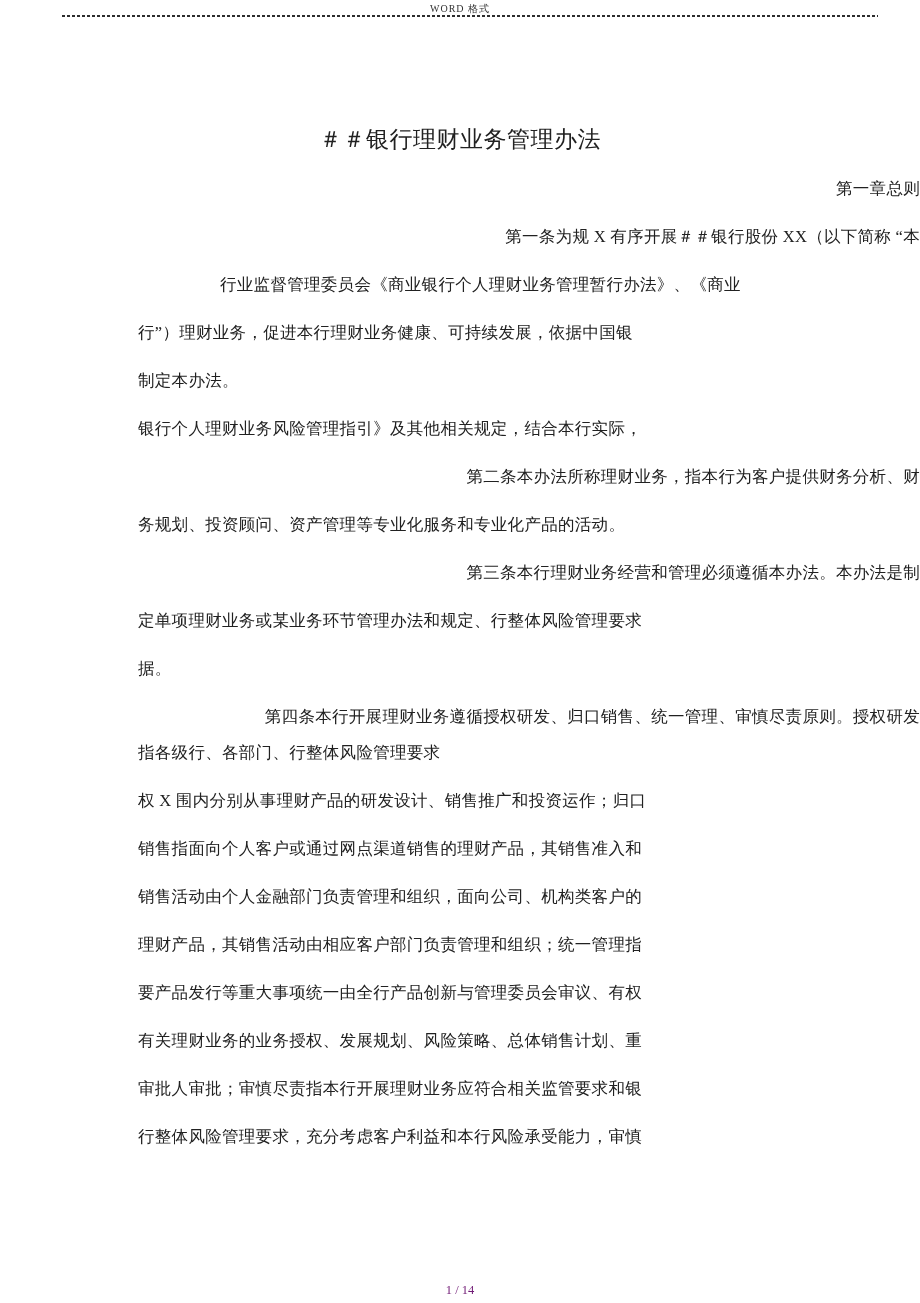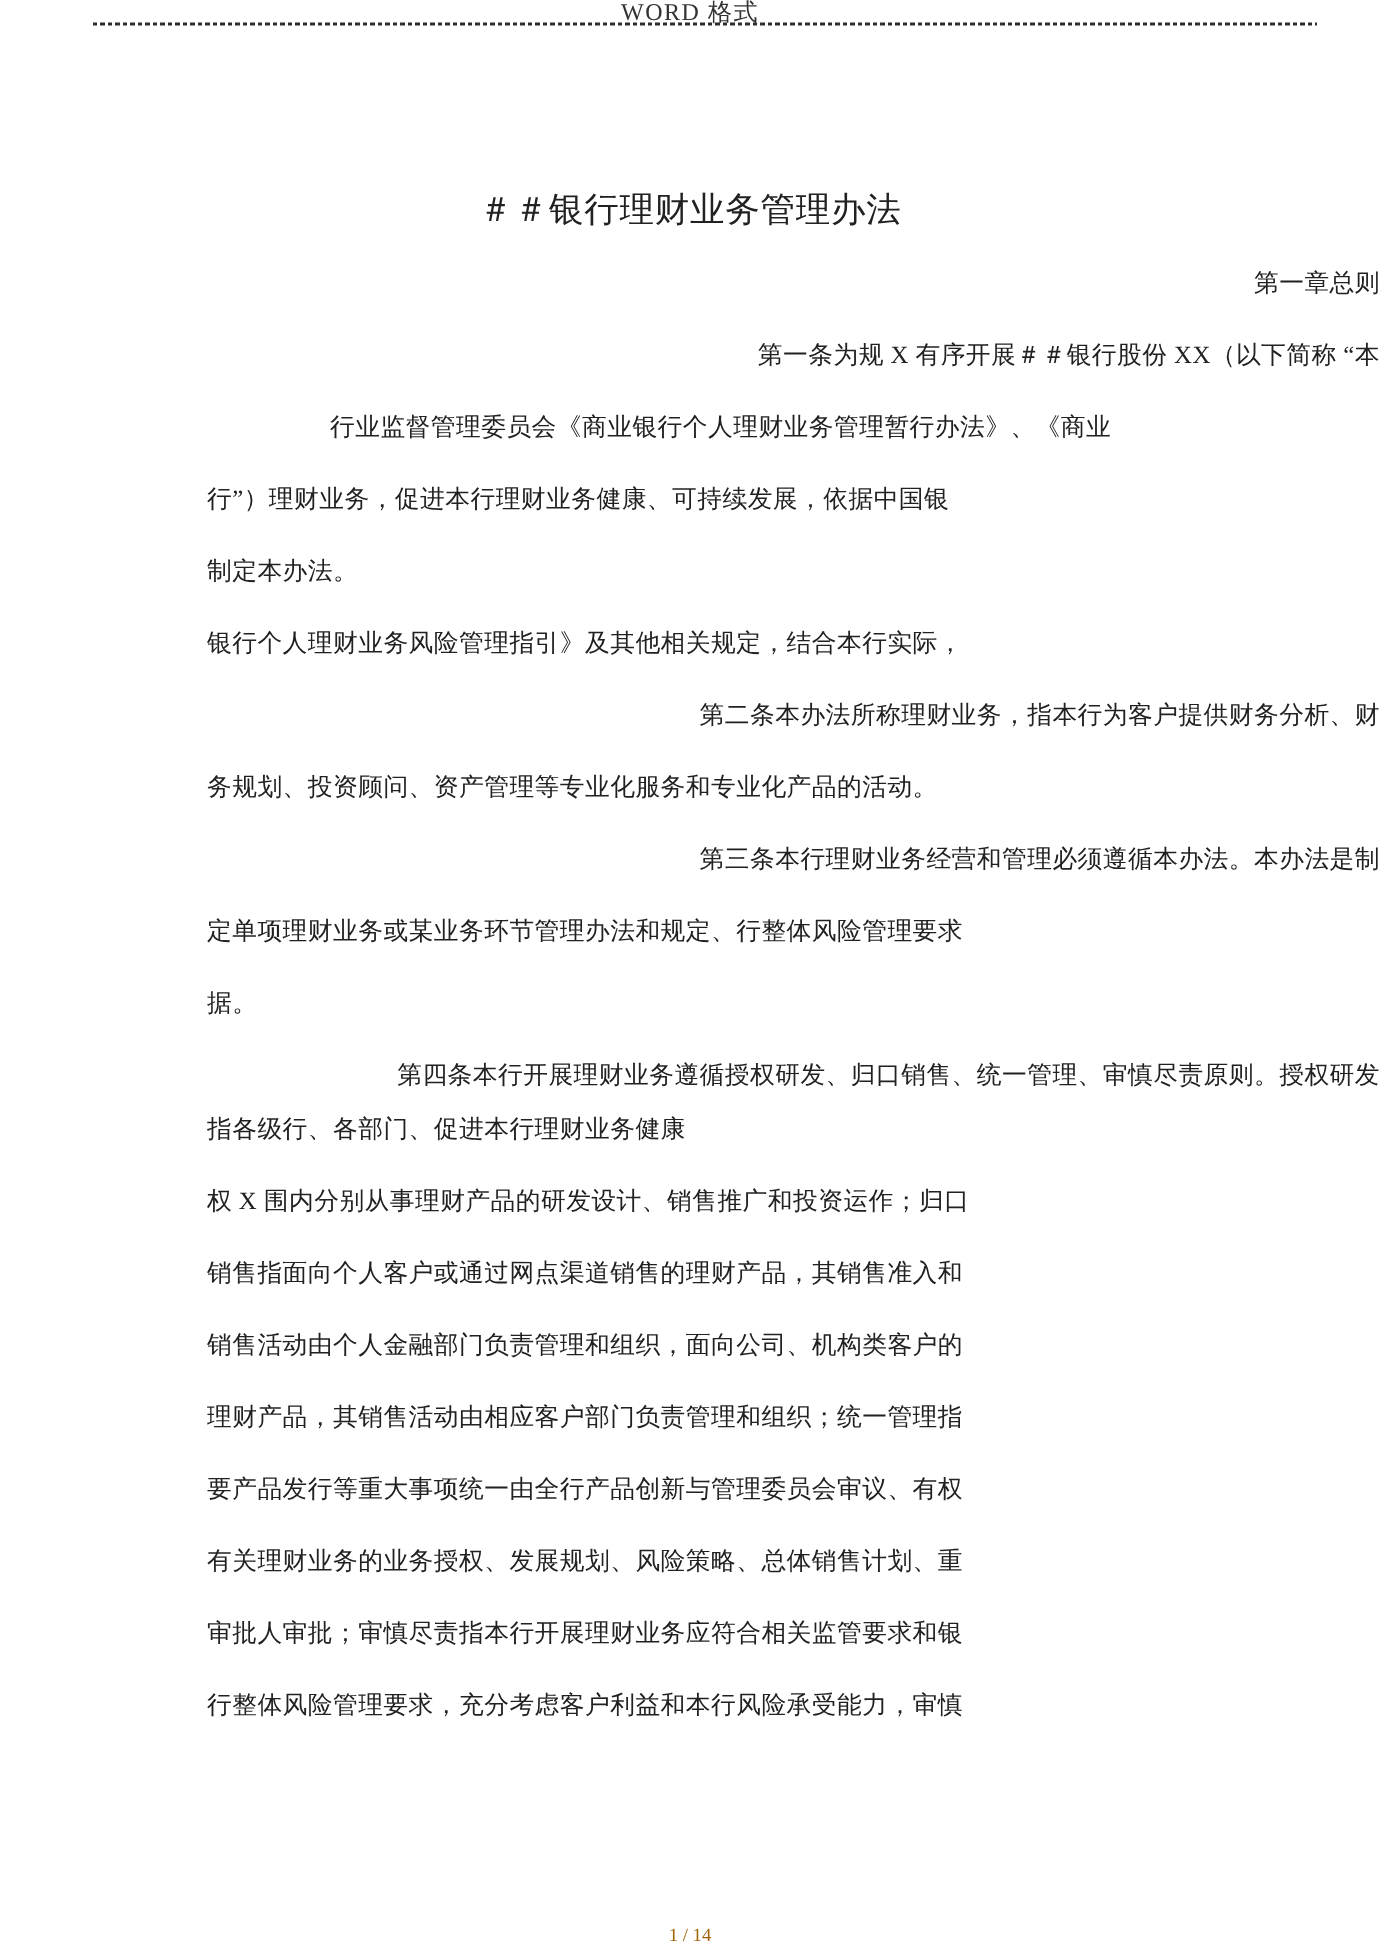--- a/index.html
+++ b/index.html
@@ -14,21 +14,21 @@
     background: #ffffff;
     overflow: hidden;
     font-family: "Liberation Serif", "DejaVu Serif", serif;
     color: #212121;
   }
   .header {
     padding-top: 3px;
   }
   .header-label {
     text-align: center;
-    font-size: 16px;
+    font-size: 10px;
     letter-spacing: 1px;
     color: #333333;
     line-height: 11px;
   }
   .header-rule {
     margin: 1px 42px 0 62px;
     height: 2px;
     background: repeating-linear-gradient(90deg, #2d2d2d 0 3px, transparent 3px 5px);
   }
   .doc-title {
@@ -52,21 +52,21 @@
   .indent-extra { padding-left: 82px; }
   .gap-before   { }
   .tight        { height: 36px; }
   .footer {
     position: absolute;
     left: 0;
     right: 0;
     bottom: 5px;
     text-align: center;
     font-size: 12.5px;
-    color: #a16207;
+    color: #701a75;
   }
 </style>
 </head>
 <body>
 
 <div class="page">
 
   <div class="header">
     <div class="header-label">WORD 格式</div>
     <div class="header-rule"></div>
@@ -80,21 +80,21 @@
       <div class="line indent-extra">行业监督管理委员会《商业银行个人理财业务管理暂行办法》、《商业</div>
       <div class="line">行”）理财业务，促进本行理财业务健康、可持续发展，依据中国银</div>
       <div class="line">制定本办法。</div>
       <div class="line">银行个人理财业务风险管理指引》及其他相关规定，结合本行实际，</div>
       <div class="line indent-first">第二条本办法所称理财业务，指本行为客户提供财务分析、财</div>
       <div class="line">务规划、投资顾问、资产管理等专业化服务和专业化产品的活动。</div>
       <div class="line indent-first">第三条本行理财业务经营和管理必须遵循本办法。本办法是制</div>
       <div class="line">定单项理财业务或某业务环节管理办法和规定、行整体风险管理要求</div>
       <div class="line">据。</div>
       <div class="line indent-first gap-before tight">第四条本行开展理财业务遵循授权研发、归口销售、统一管理、审慎尽责原则。授权研发</div>
-      <div class="line">指各级行、各部门、促进本行理财业务健康</div>
+      <div class="line">指各级行、各部门、行整体风险管理要求</div>
       <div class="line">权 X 围内分别从事理财产品的研发设计、销售推广和投资运作；归口</div>
       <div class="line">销售指面向个人客户或通过网点渠道销售的理财产品，其销售准入和</div>
       <div class="line">销售活动由个人金融部门负责管理和组织，面向公司、机构类客户的</div>
       <div class="line">理财产品，其销售活动由相应客户部门负责管理和组织；统一管理指</div>
       <div class="line">要产品发行等重大事项统一由全行产品创新与管理委员会审议、有权</div>
       <div class="line">有关理财业务的业务授权、发展规划、风险策略、总体销售计划、重</div>
       <div class="line">审批人审批；审慎尽责指本行开展理财业务应符合相关监管要求和银</div>
       <div class="line">行整体风险管理要求，充分考虑客户利益和本行风险承受能力，审慎</div>
     </div>
 

